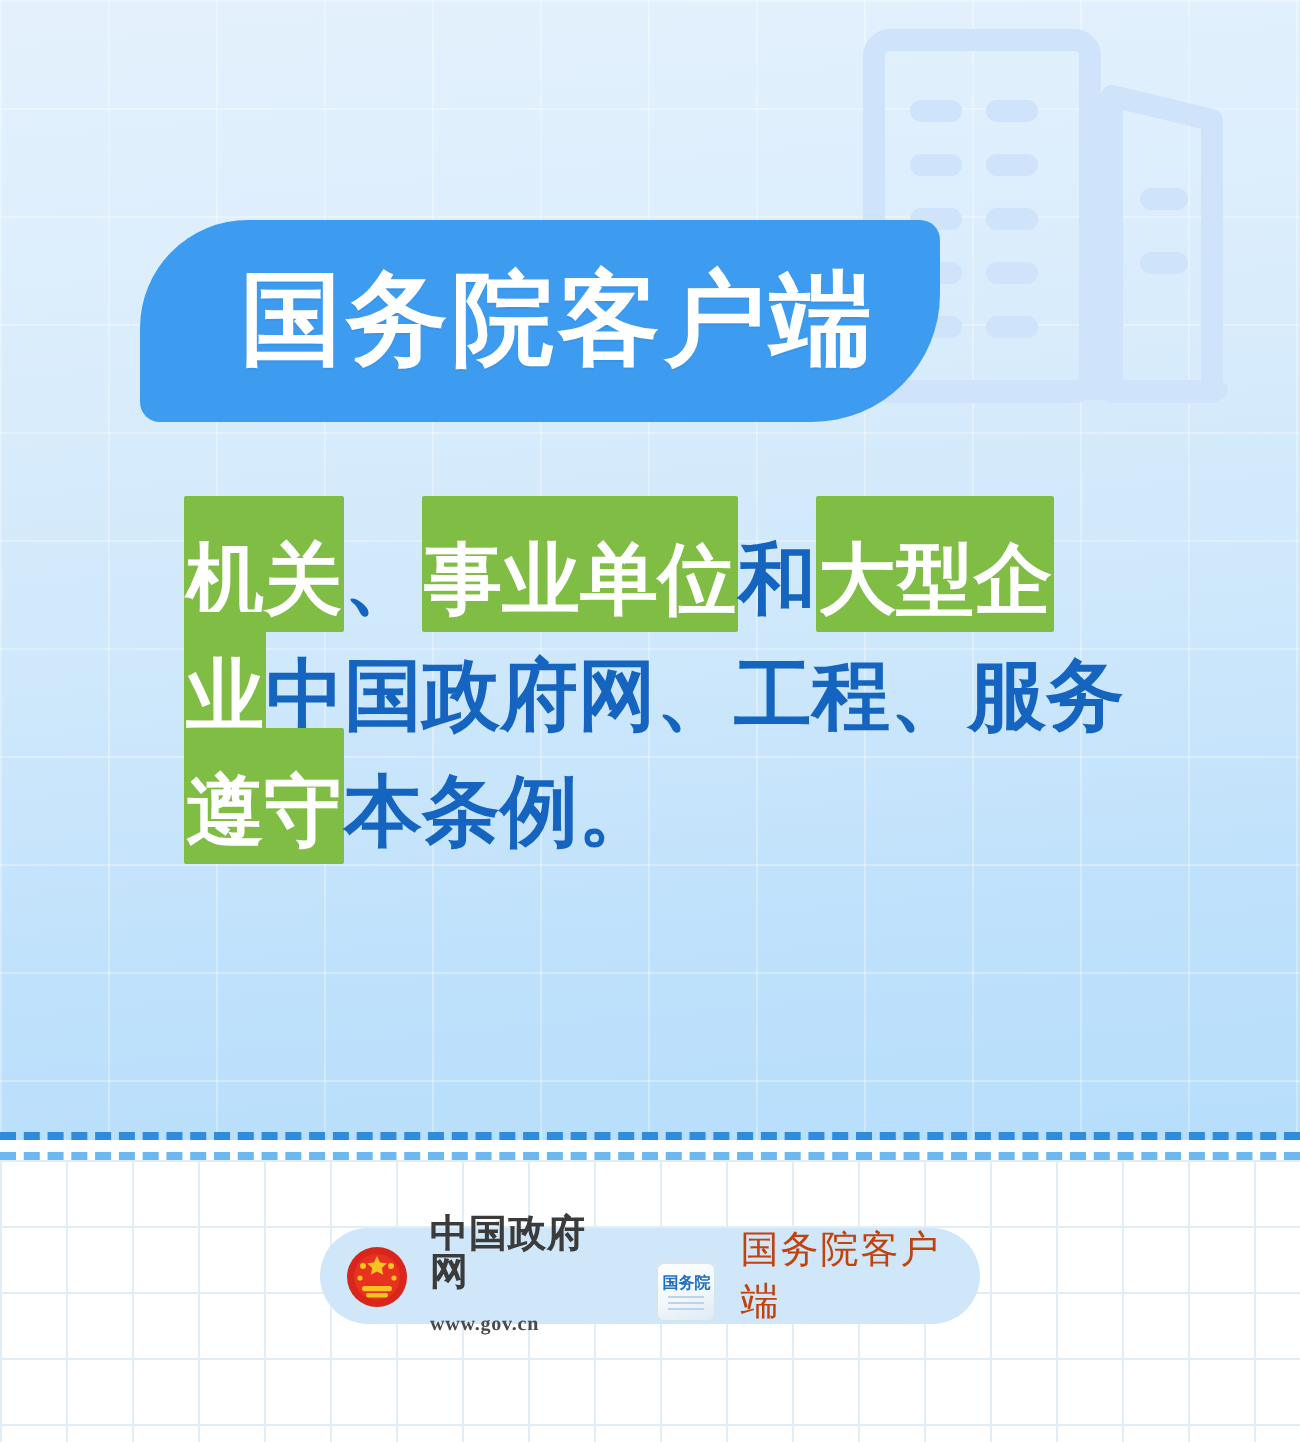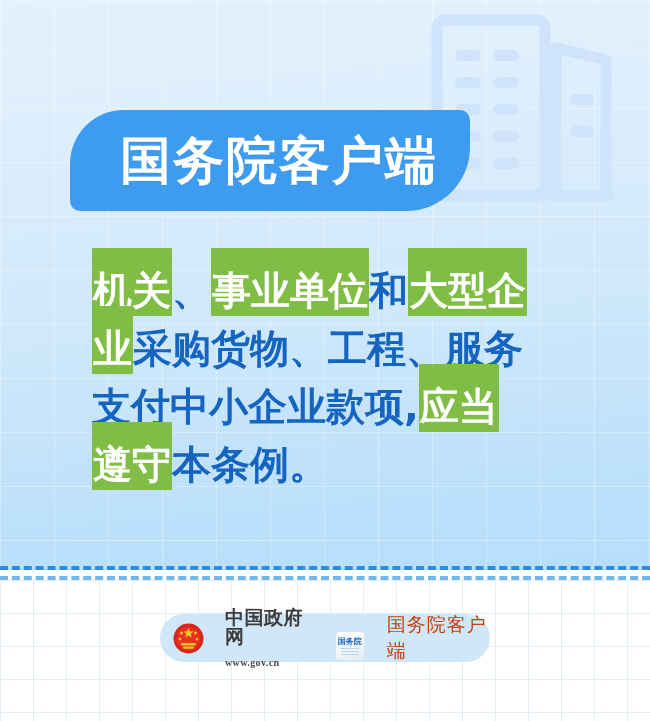--- a/index.html
+++ b/index.html
@@ -140,21 +140,21 @@
     border-radius: 24px;
   }
   .footer-inner {
     position: absolute;
     left: 160px;
     top: 34px;
     width: 330px;
     height: 48px;
     display: flex;
     align-items: center;
-    gap: 12px;
+    gap: 2px;
   }
   .emblem {
     width: 33px;
     height: 33px;
     margin-left: 12px;
     flex: none;
   }
   .gov-block {
     margin-left: 8px;
     display: flex;
@@ -248,24 +248,21 @@
 
     <div class="title-banner">
       <span class="title-text">国务院客户端</span>
     </div>
 
     <div class="body-copy">
       <div class="copy-line">
         <span class="hl">机关</span><span class="plain">、</span><span class="hl">事业单位</span><span class="plain">和</span><span class="hl">大型企</span>
       </div>
       <div class="copy-line">
-        <span class="hl">业</span><span class="plain">采购货物、工程、服务</span>
-      </div>
-      <div class="copy-line">
-        <span class="plain">支付中小企业款项,</span><span class="hl">应当</span>
+        <span class="hl">业</span><span class="plain">中国政府网、工程、服务</span>
       </div>
       <div class="copy-line">
         <span class="hl">遵守</span><span class="plain">本条例。</span>
       </div>
     </div>
   </div>
 
   <div class="divider one"></div>
   <div class="divider two"></div>
 

